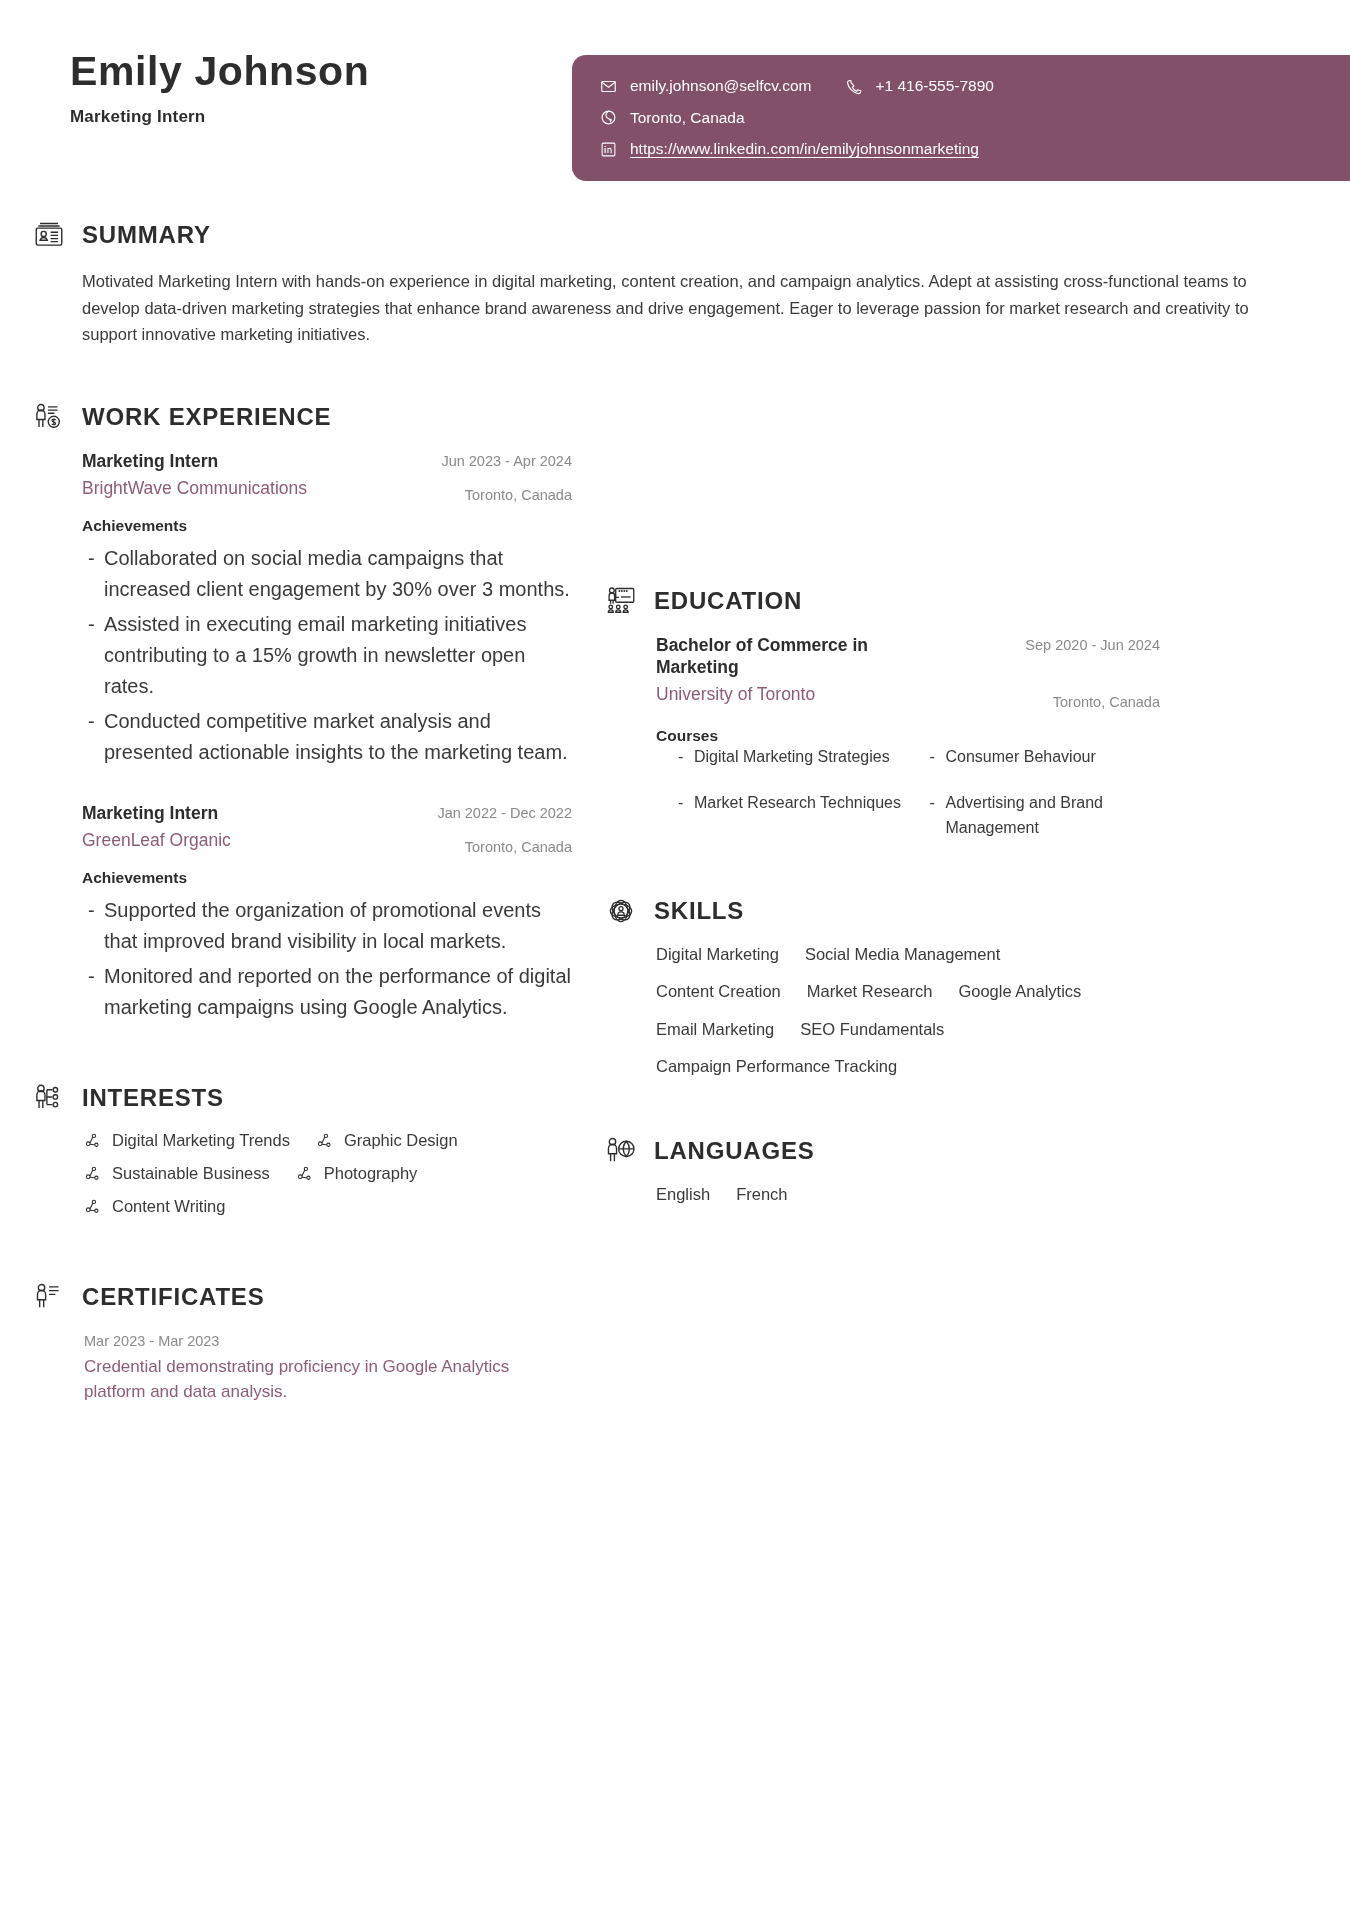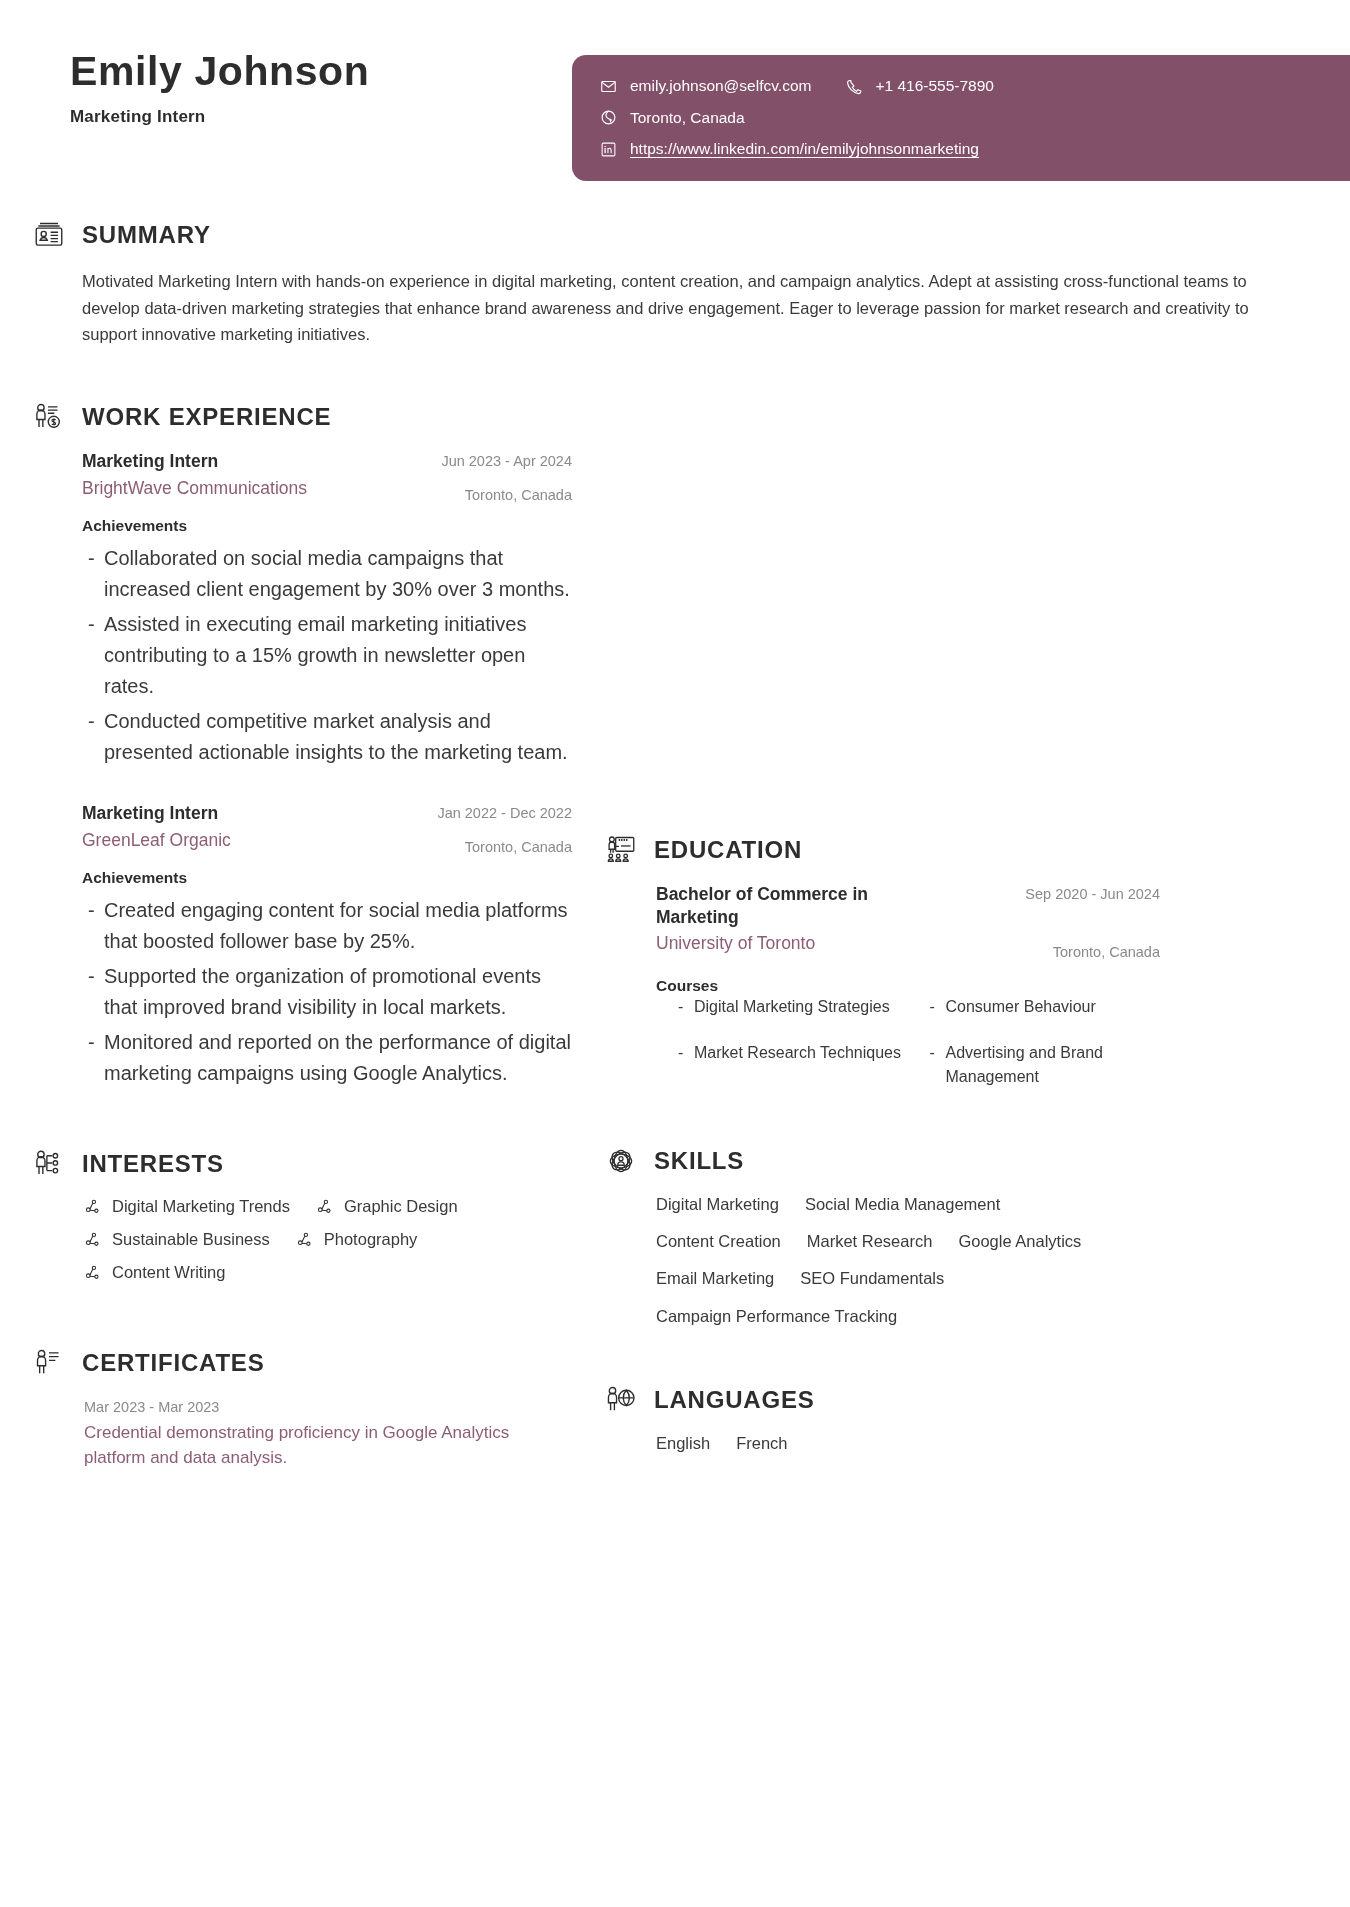--- a/index.html
+++ b/index.html
@@ -43,21 +43,21 @@
   .sec-icon { width: 42px; min-width: 42px; display: flex; align-items: center; justify-content: center; }
   .sec-icon svg { display: block; }
   .sec-title {
     font-size: 24px; font-weight: 700; letter-spacing: .8px;
     color: #2d2d2d; margin-left: 12px;
   }
 
   .body-text { font-size: 16.5px; line-height: 1.62; color: #3a3a3a; }
 
   
-  .cols { display: flex; align-items: flex-end; padding: 0 70px 0 28px; }
+  .cols { display: flex; align-items: center; padding: 0 70px 0 28px; }
   .col-left { width: 560px; min-width: 560px; padding-right: 16px; }
   .col-right { width: 560px; min-width: 560px; margin-left: 12px; }
 
   .summary-wrap { padding: 0 70px 0 28px; margin-top: 18px; }
   .summary-body { padding-left: 54px; }
 
   
   .entry { margin-top: 8px; padding-left: 54px; }
   .entry-top { display: flex; justify-content: space-between; align-items: flex-start; }
   .entry-left { width: 320px; }
@@ -239,21 +239,20 @@
               <div class="entry-role">Marketing Intern</div>
               <div class="entry-org">GreenLeaf Organic</div>
             </div>
             <div class="entry-right">
               <div class="entry-date">Jan 2022 - Dec 2022</div>
               <div class="entry-loc">Toronto, Canada</div>
             </div>
           </div>
           <div class="ach-label">Achievements</div>
           <ul class="ach-list">
-            <li>Created engaging content for social media platforms that boosted follower base by 25%.</li>
             <li>Supported the organization of promotional events that improved brand visibility in local markets.</li>
             <li>Monitored and reported on the performance of digital marketing campaigns using Google Analytics.</li>
           </ul>
         </div>
       </div>
 
       <div class="section" style="margin-top:58px;">
         <div class="sec-head">
           <span class="sec-icon">
             <svg width="34" height="34" viewBox="0 0 32 32" fill="none" stroke="#2d2d2d" stroke-width="1.3">

